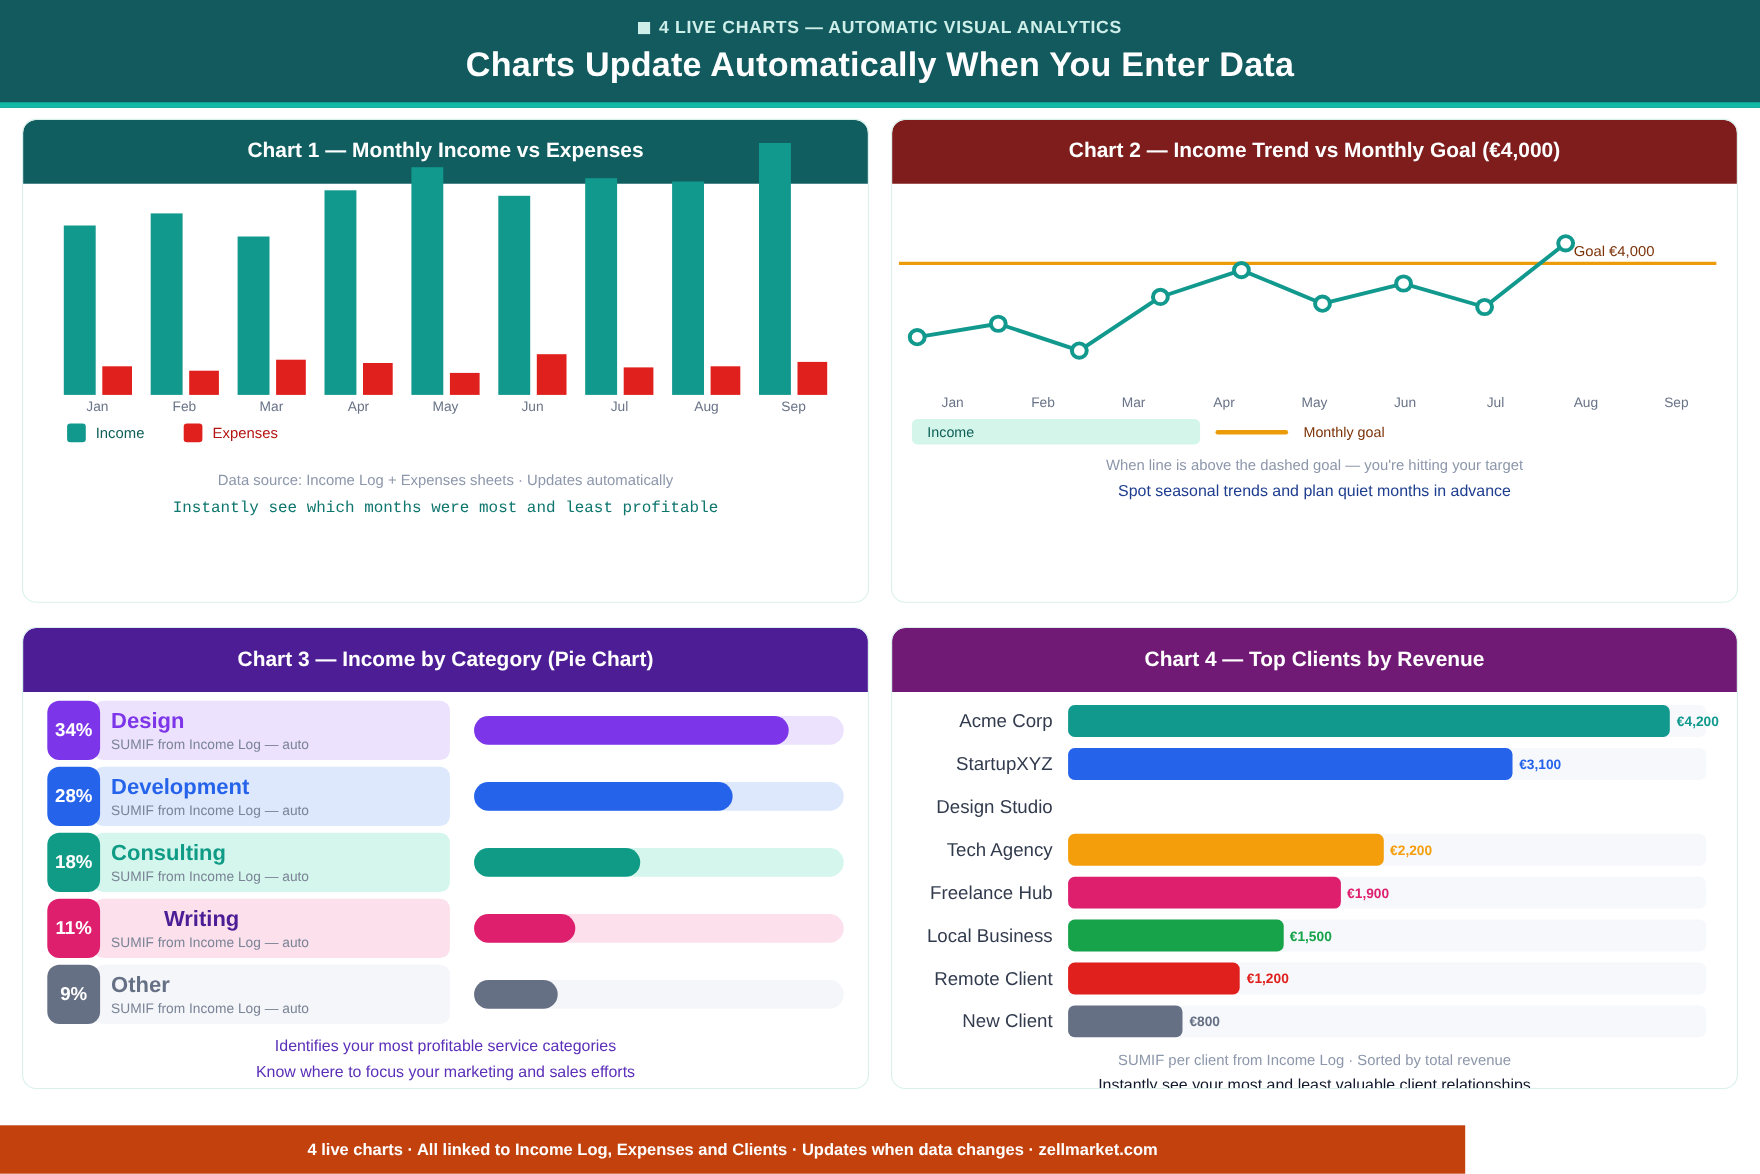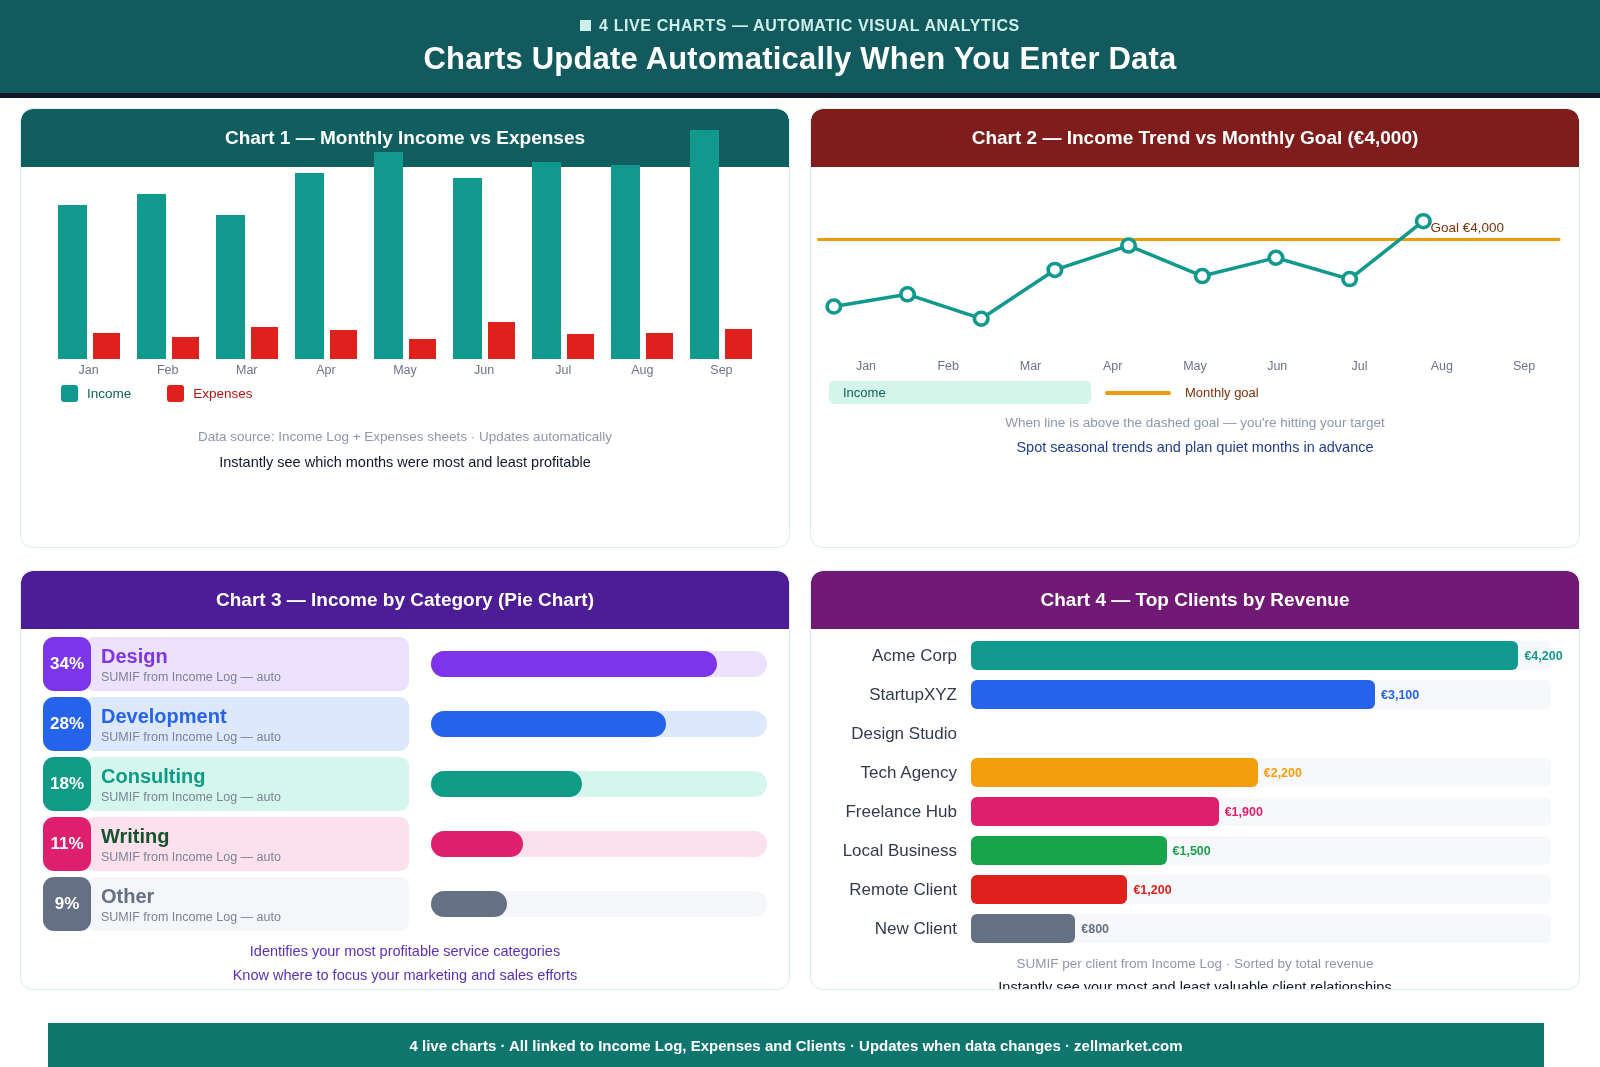--- a/index.html
+++ b/index.html
@@ -7,21 +7,21 @@
   body {
     font-family: "Liberation Sans", sans-serif;
     background:#ffffff;
     overflow:hidden;
   }
 
   
   .header {
     height:98px;
     background:#125a5e;
-    border-bottom:5px solid #0f172a;
+    border-bottom:5px solid #14b8a6;
     display:flex; flex-direction:column;
     align-items:center; justify-content:center;
     gap:6px;
   }
   .header-kicker {
     color:#cdeee9;
     font-size:16px; font-weight:bold;
     letter-spacing:0.6px;
     display:flex; align-items:center; gap:8px;
   }
@@ -59,21 +59,21 @@
   .c4 .card-head { background:#701a75; }
 
   .card-body { flex:1; position:relative; }
 
   .cap-grey {
     text-align:center; color:#8d97ab; font-size:13.5px;
   }
   .cap-accent {
     text-align:center; font-size:14.5px;
   }
-  .c1 .cap-accent { color:#0f172a; }
+  .c1 .cap-accent { color:#0f766e;font-family:Liberation Mono, monospace; }
   .c2 .cap-accent { color:#1e3d8f; }
   .c3 .cap-accent { color:#5b2fb8; }
   .c4 .cap-accent { color:#0f172a; }
 
   
   .bars1 {
     position:absolute; left:0; right:0; top:-58px; height:250px;
     display:flex; align-items:flex-end; justify-content:space-around;
     padding:0 28px;
     pointer-events:none;
@@ -147,24 +147,24 @@
   .cli-row { display:flex; align-items:center; height:29px; }
   .cli-name { width:132px; text-align:right; padding-right:14px; font-size:17px; color:#323b4d; flex:none; }
   .cli-track { flex:1; height:29px; background:#f6f8fb; border-radius:6px; position:relative; }
   .cli-fill { position:absolute; left:0; top:0; bottom:0; border-radius:6px; }
   .cli-val { position:absolute; top:50%; transform:translateY(-50%); font-size:12.5px; font-weight:bold; white-space:nowrap; }
   .c4-caps { padding-top:13px; }
   .c4-caps .cap-grey { margin-bottom:8px; }
 
   
   .footer {
-    position:absolute; left:0; bottom:0; width:1496px; height:44px;
-    background:#0f766e;
+    position:absolute; left:0; bottom:0; width:1332px; height:44px;
+    background:#c2410c;
     display:flex; align-items:center; justify-content:center;
-    color:#ffffff; font-size:15px; font-weight:bold;margin-left:48px;
+    color:#ffffff; font-size:15px; font-weight:bold;
   }
 </style>
 </head>
 <body>
 
 <div class="header">
   <div class="header-kicker">
     <span class="kicker-sq"></span>
     <span>4 LIVE CHARTS — AUTOMATIC VISUAL ANALYTICS</span>
   </div>
@@ -321,21 +321,21 @@
               </div>
             </div>
             <div class="pr-track" style="background: rgb(212, 246, 236);">
               <div class="pr-fill" style="background: rgb(15, 155, 134); width: 45%;"></div>
             </div>
           </div>
           <div class="pie-row">
             <div class="pr-left">
               <div class="pr-chip" style="background: rgb(221, 31, 110);">11%</div>
               <div class="pr-tint" style="background: rgb(252, 224, 236);">
-                <div class="pr-name" style="color: #14532d;">Writing</div>
+                <div class="pr-name" style="color: #4c1d95; margin-left: 48px;">Writing</div>
                 <div class="pr-sub">SUMIF from Income Log — auto</div>
               </div>
             </div>
             <div class="pr-track" style="background: rgb(252, 224, 236);">
               <div class="pr-fill" style="background: rgb(221, 31, 110); width: 27.5%;"></div>
             </div>
           </div>
           <div class="pie-row">
             <div class="pr-left">
               <div class="pr-chip" style="background: rgb(102, 112, 133);">9%</div>

